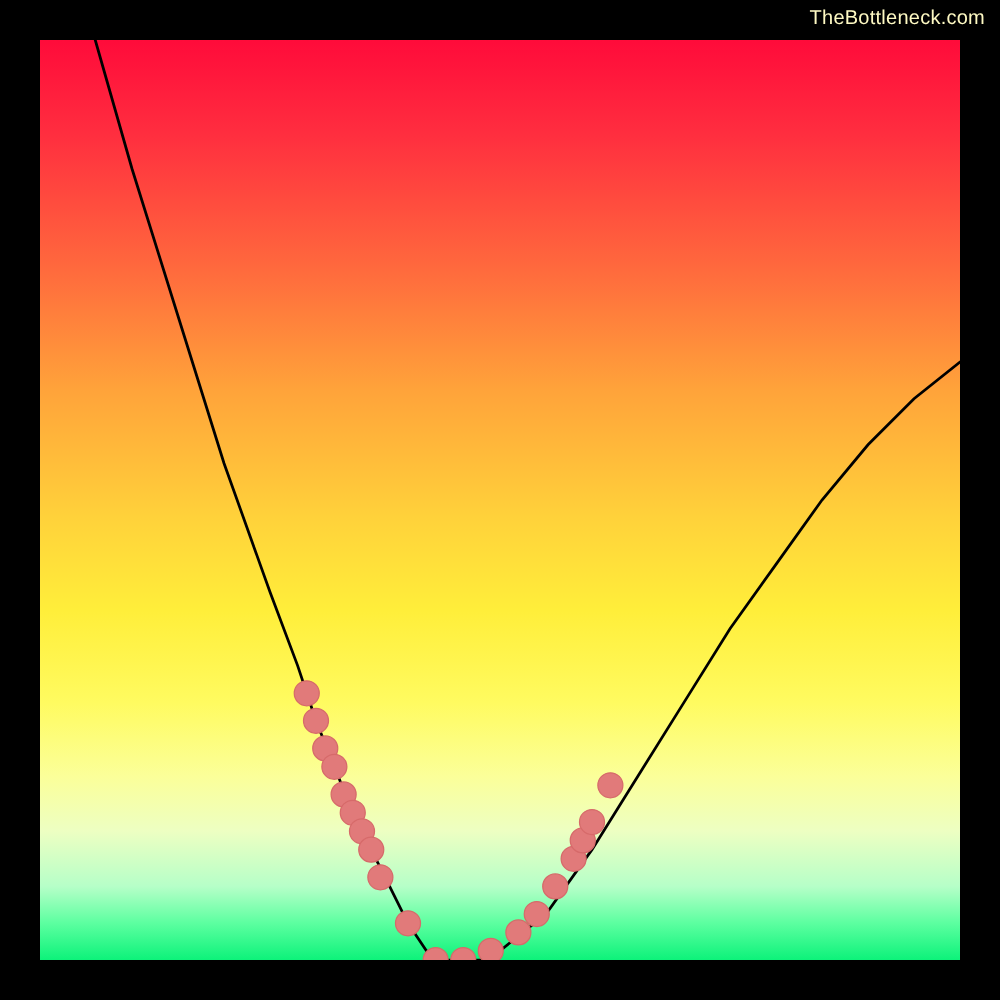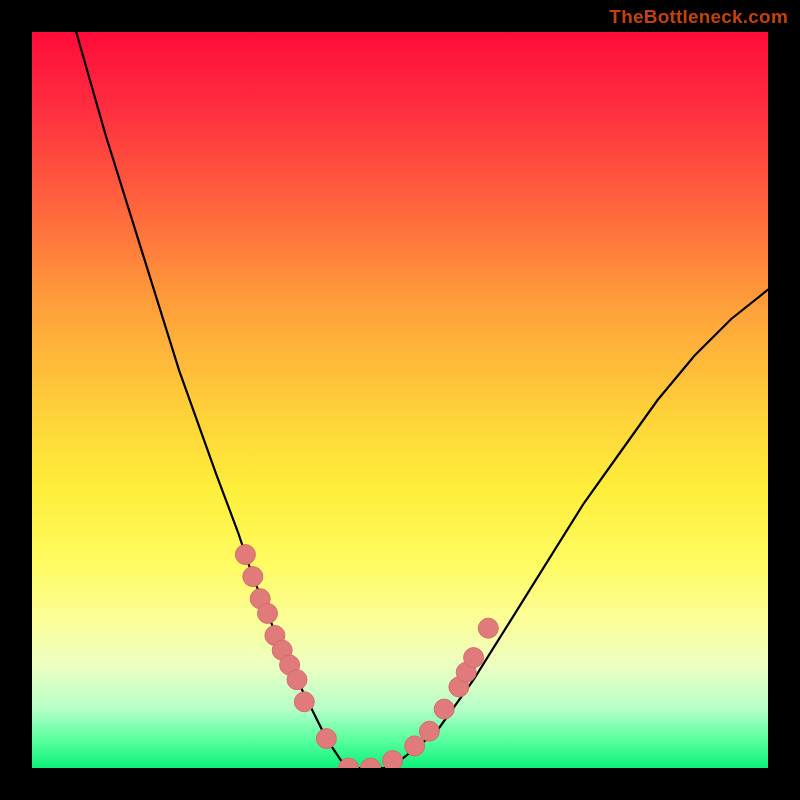--- a/index.html
+++ b/index.html
@@ -39,23 +39,23 @@
       #edffc2 86%,
       #b6ffc8 92%,
       #5cffa0 96%,
       #0df27a 100%
     );
   }
   .watermark {
     position: absolute;
     top: 6px;
     right: 12px;
-    color: #c2410c;
-    font-size: 19px;
-    font-weight: 700;
+    color: #fef9c3;
+    font-size: 16px;
+    font-weight: 400;
     letter-spacing: 0.2px;
     user-select: none;
   }
   svg.curve {
     position: absolute;
     left: 0;
     top: 0;
     width: 736px;
     height: 736px;
   }

